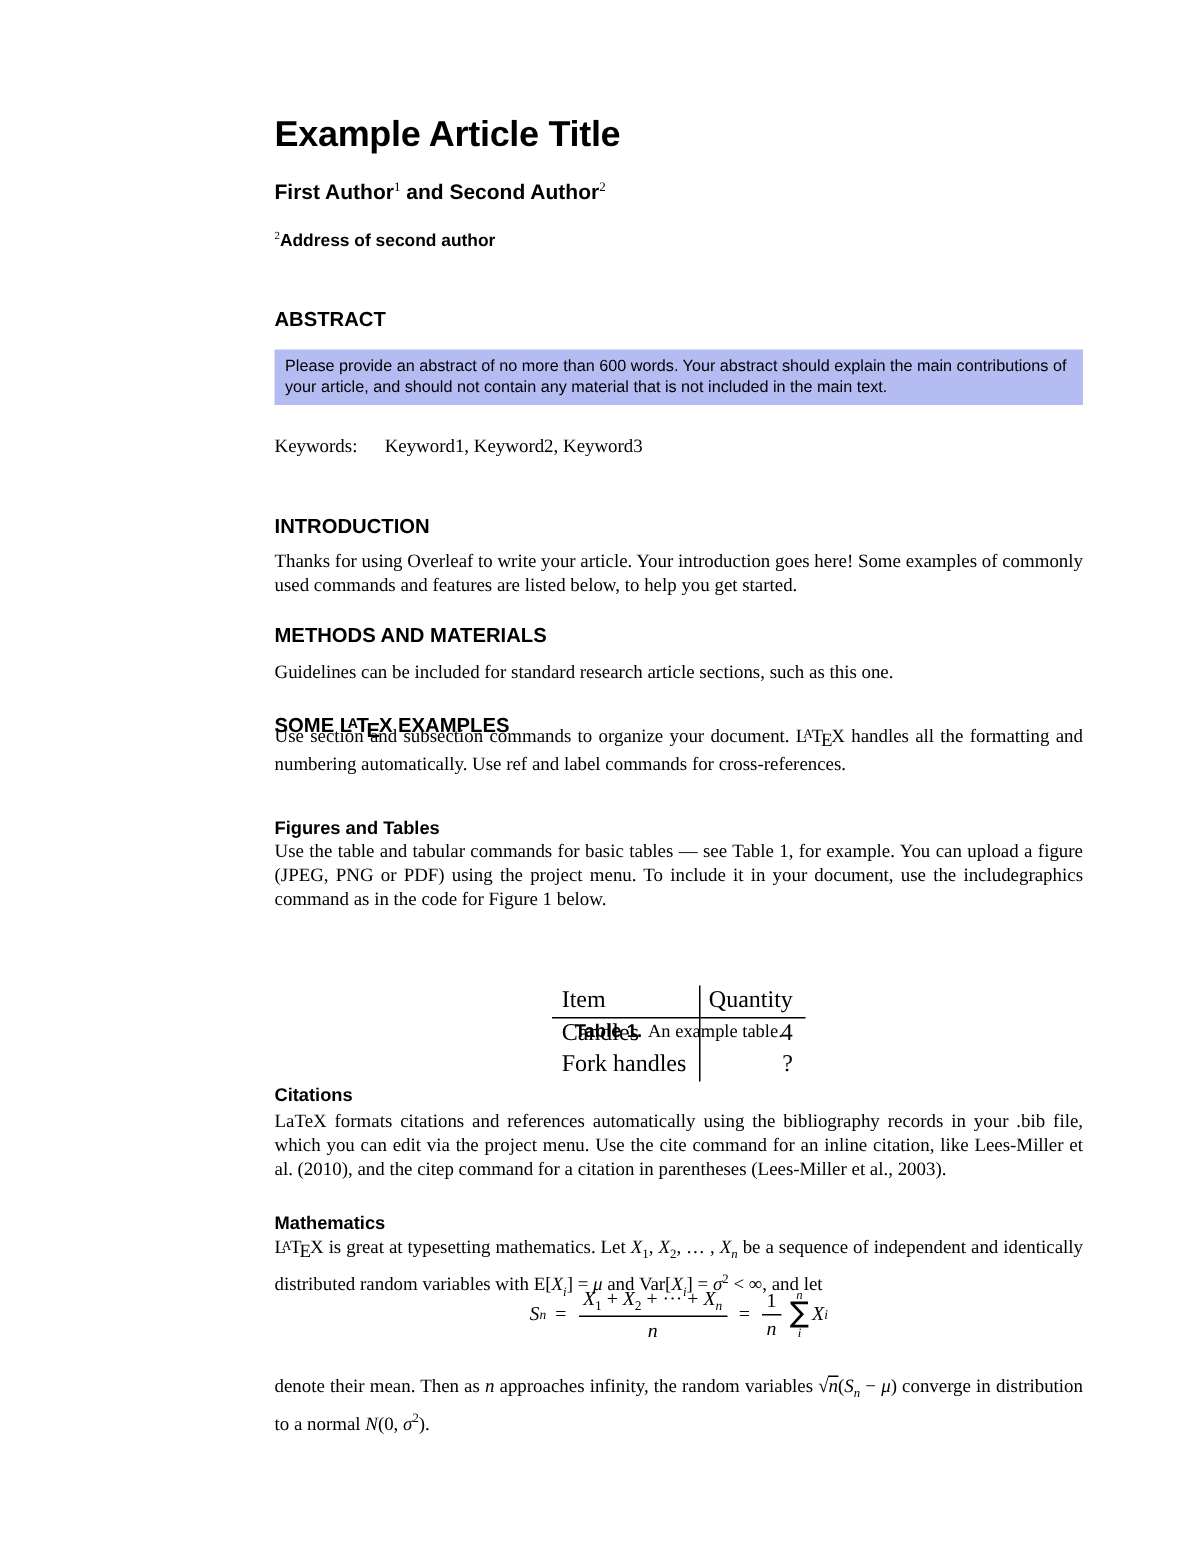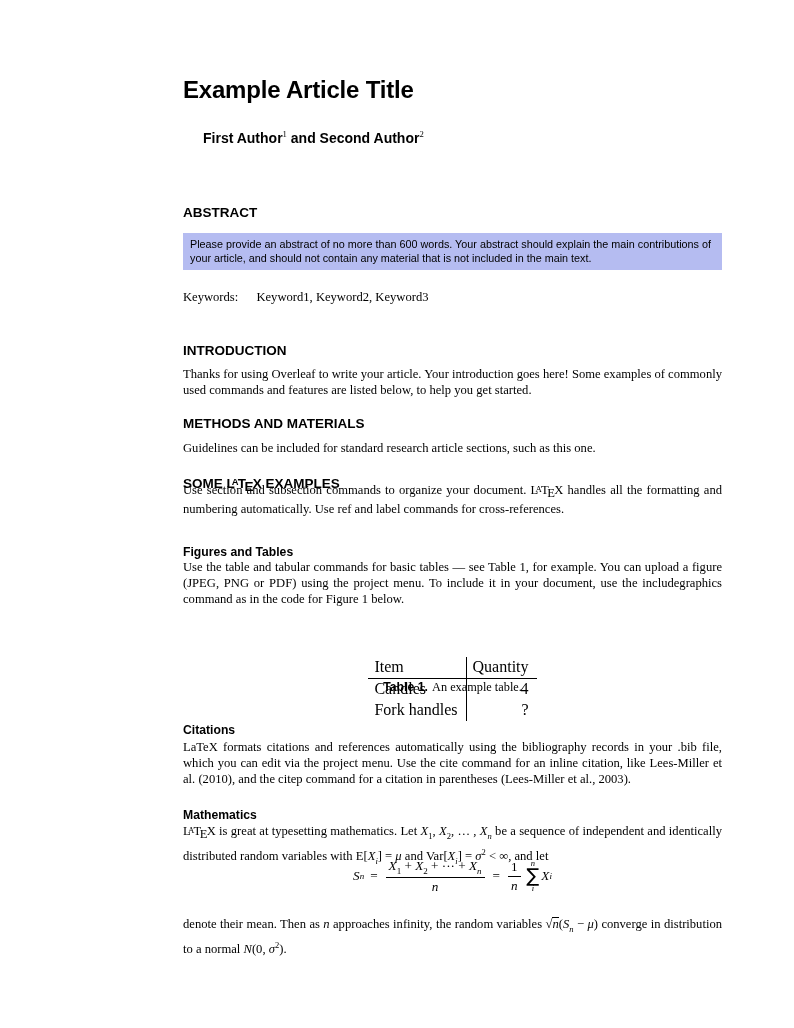--- a/index.html
+++ b/index.html
@@ -4,22 +4,22 @@
 <style>
   html,body { margin:0; padding:0; background:#fff; }
   .page { position:relative; width:794px; height:972px; background:#ffffff; overflow:hidden;
           color:#000; }
   .content { position:absolute; left:183px; top:0; width:539px; }
 
   .blk { position:absolute; left:0; width:100%; }
 
   .doc-title { top:76px; font-family:"Liberation Sans",sans-serif; font-weight:bold;
                font-size:24px; letter-spacing:-0.2px; }
-  .authors   { top:129px; font-family:"Liberation Sans",sans-serif; font-weight:bold;
-               font-size:14px;margin-left:20px; }
+  .authors   { top:119px; font-family:"Liberation Sans",sans-serif; font-weight:bold;
+               font-size:14px; }
   .affils    { top:150px; font-family:"Liberation Sans",sans-serif; font-weight:bold;
                font-size:11.6px; line-height:15px; }
   .authors sup, .affils sup { font-family:"Liberation Serif",serif; font-weight:normal;
                font-size:0.62em; }
 
   .sec-heading { font-family:"Liberation Sans",sans-serif; font-weight:bold; font-size:13.5px; }
   .sub-heading { font-family:"Liberation Sans",sans-serif; font-weight:bold; font-size:12.2px; }
 
   .h-abstract { top:205px; }
   .abs-box  { top:233px; box-sizing:border-box; padding:5px 7px;
@@ -85,20 +85,21 @@
 <body>
 
 <div class="page">
   <div class="content">
 
     <div class="blk doc-title">Example Article Title</div>
 
     <div class="blk authors">First Author<sup>1</sup> and Second Author<sup>2</sup></div>
 
     <div class="blk affils">
+      <div><sup>2</sup>Address of second author</div>
     </div>
 
     <div class="blk sec-heading h-abstract">ABSTRACT</div>
 
     <div class="blk abs-box" style="background-color:#b5bcf1">
       <span>Please provide an abstract of no more than 600 words. Your abstract should explain the main contributions of your article, and should not contain any material that is not included in the main text.</span>
     </div>
 
     <div class="blk keywords">
       <span class="kw-label">Keywords:</span>

